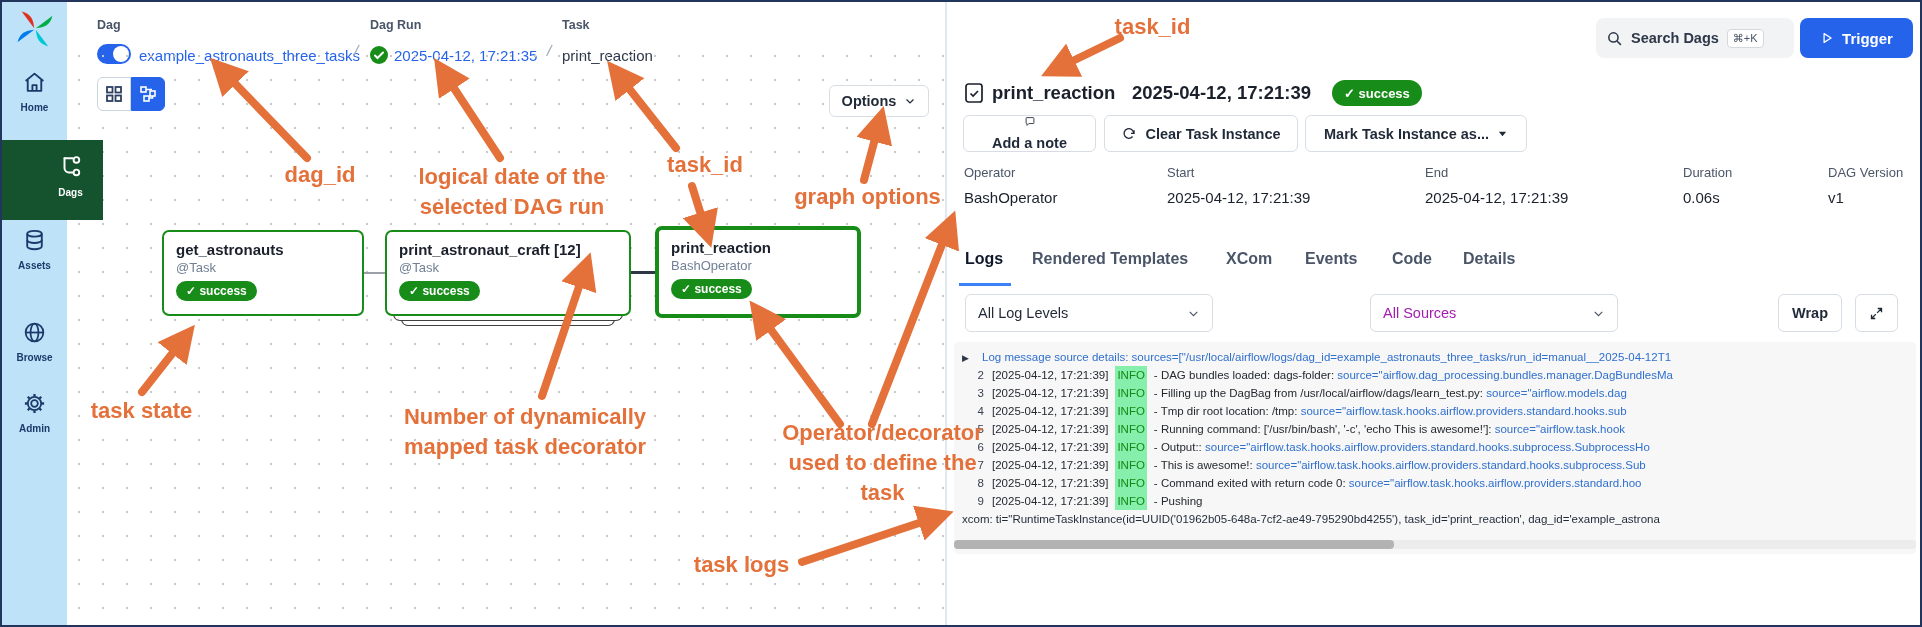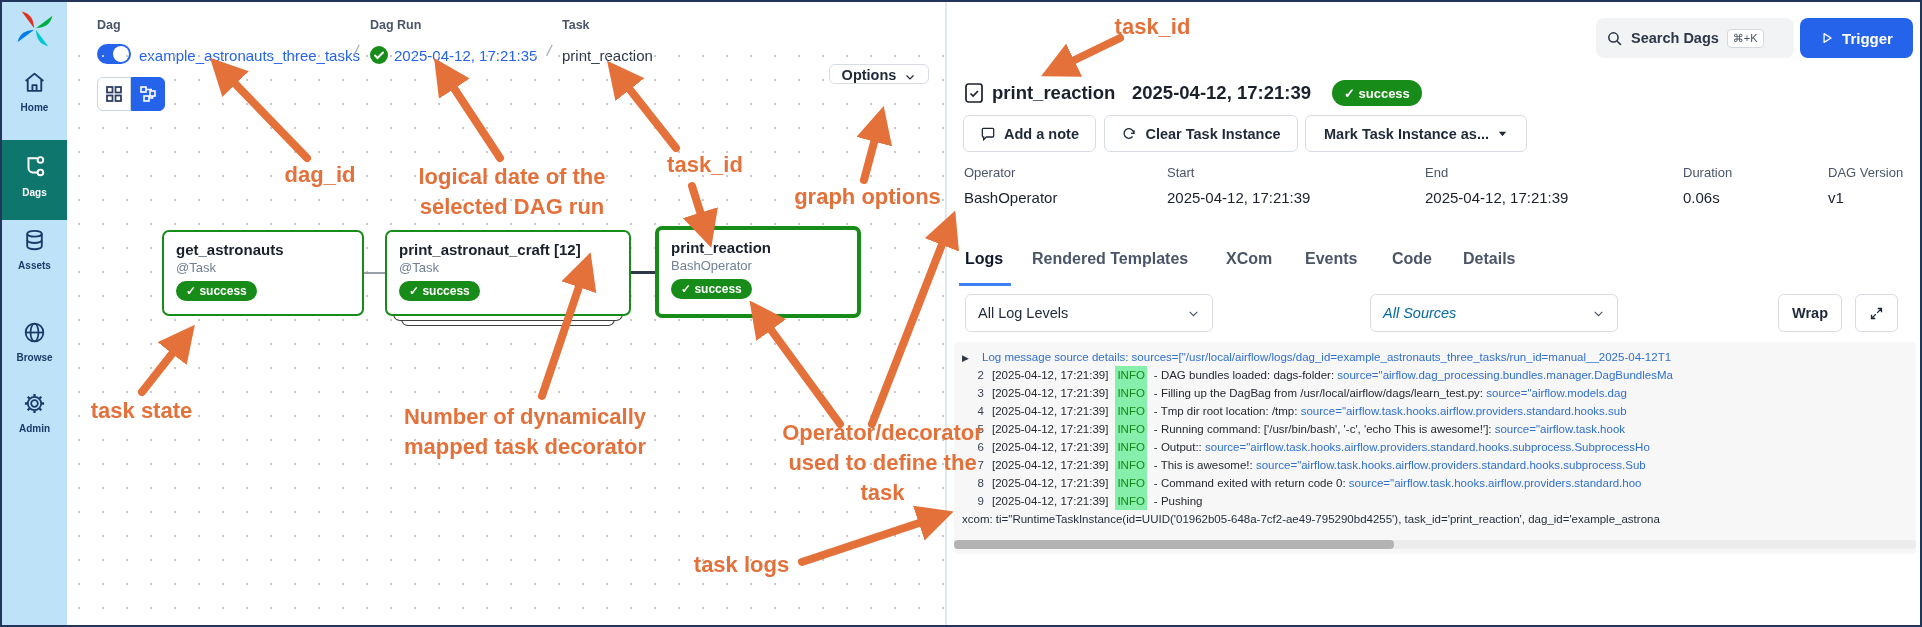--- a/index.html
+++ b/index.html
@@ -3,21 +3,21 @@
 <meta charset="utf-8">
 <style>
   html,body{margin:0;padding:0;background:#fff;}
   #app{position:relative;width:1922px;height:627px;box-sizing:border-box;border:2px solid #22355c;
        font-family:"Liberation Sans",sans-serif;background:#fff;overflow:hidden;}
   .abs{position:absolute;}
   
   #sidebar{left:0;top:0;width:65px;height:623px;background:#bee3f8;z-index:20;}
   .side-item{width:65px;text-align:center;color:#1b3a6b;}
   .side-item .lbl{font-size:10px;font-weight:600;display:block;margin-top:3px;}
-  .side-active{background:#0f766e;color:#fff;}
+  .side-active{background:#14532d;color:#fff;padding-left:36px;}
   .icon-svg{display:inline-block;vertical-align:middle;}
   
   #dots{left:65px;top:42px;width:878px;height:581px;
         background-image:radial-gradient(#c9c9c9 1.3px, transparent 1.3px);
         background-size:24px 24px;z-index:1;}
   .crumb-lbl{font-size:12.5px;font-weight:700;color:#4a5568;}
   .crumb-link{font-size:15px;font-weight:500;color:#2563eb;}
   .crumb-val{font-size:15px;font-weight:500;color:#2d3748;}
   .crumb-sep{font-size:16px;color:#a0aec0;transform:rotate(12deg);}
   .toggle{width:34px;height:20px;background:#2563eb;border-radius:10px;}
@@ -37,21 +37,21 @@
   
   #splitter{left:943px;top:0;width:2px;height:623px;background:#e2e8f0;}
   .hd-title{font-size:18.5px;font-weight:700;color:#1a202c;}
   .status-pill{box-sizing:border-box;height:26px;background:#188c18;color:#fff;font-size:13px;font-weight:600;border-radius:13px;display:flex;align-items:center;padding:0 12px;}
   .meta-lbl{font-size:13px;color:#4a5568;}
   .meta-val{font-size:15px;color:#1a202c;}
   .tab{font-size:16px;font-weight:700;color:#4a5568;}
   .tab.on{color:#0f172a;}
   .tab-underline{height:3px;background:#3b82f6;}
   .select{box-sizing:border-box;height:38px;background:#fff;border:1px solid #d8dde3;border-radius:6px;display:flex;align-items:center;justify-content:space-between;padding:16px 12px;font-size:14.5px;color:#1f2937;}
-  .select .ph{color:#0369a1;font-style:italic;}
+  .select .ph{color:#a21caf;}
   
   #logbox{left:952px;top:340px;width:962px;height:212px;background:#f7f7f8;border-radius:4px;overflow:hidden;z-index:2;}
   #loglines{padding:6px 0 0 8px;font-family:Liberation Sans, sans-serif;font-size:11.5px;color:#24292f;}
   .logline{height:18px;line-height:18px;white-space:pre;overflow:hidden;}
   .lmark{display:inline-block;width:13px;font-size:9px;color:#2d3748;}
   .lnum{display:inline-block;width:14px;margin-left:8px;text-align:right;color:#374151;}
   .ltime{margin-left:8px;color:#24292f;}
   .llevel{margin-left:7px;color:#138a13;background:#86efac;padding:16px 2px;}
   .lmsg{margin-left:7px;}
   .lsrc{color:#2f6fce;}
@@ -167,21 +167,21 @@
     <div class="segbtn on" style="border-radius:0 6px 6px 0;">
       <svg width="18" height="18" viewBox="0 0 18 18" fill="none" stroke="#fff" stroke-width="1.6">
         <rect x="2" y="2" width="5" height="5"></rect>
           <rect x="11" y="6" width="5" height="5"></rect>
           <rect x="5" y="11" width="5" height="5"></rect>
         <path d="M7 4.5 h6 M13.5 11 v2 h-3.5"></path>
       </svg>
     </div>
   </div>
 
-  <div class="abs btn" style="left:827px;top:62px;width:100px;height:20px;z-index:6;align-items:flex-end;">
+  <div class="abs btn" style="left:827px;top:83px;width:100px;height:32px;z-index:6;">
     <span>Options</span>
     <svg width="12" height="12" viewBox="0 0 24 24" fill="none" stroke="#1f2937" stroke-width="2.4">
         <path d="M5 9 l7 7 7-7"></path>
       </svg>
   </div>
 
   <div class="abs edge" style="left:362px;top:270px;width:21px;"></div>
   <div class="abs edge dark" style="left:629px;top:269px;width:24px;"></div>
 
   <div class="abs node" style="left:160px;top:228px;width:202px;height:86px;">
@@ -224,21 +224,21 @@
   <div class="abs" style="left:962px;top:80px;">
     <svg width="20" height="22" viewBox="0 0 20 22" fill="none" stroke="#1a202c" stroke-width="1.7">
       <rect x="2" y="2" width="16" height="18" rx="2.5"></rect>
         <path d="M6.5 11.5 l2.6 2.6 L14 9"></path>
     </svg>
   </div>
   <div class="abs hd-title" style="left:990px;top:80px;">print_reaction</div>
   <div class="abs hd-title" style="left:1130px;top:80px;">2025-04-12, 17:21:39</div>
   <div class="abs status-pill" style="left:1330px;top:78px;">✓ success</div>
 
-  <div class="abs btn" style="left:961px;top:113px;width:133px;height:37px;">
+  <div class="abs btn" style="left:961px;top:113px;width:133px;height:37px;flex-direction:column;">
     <svg width="16" height="16" viewBox="0 0 24 24" fill="none" stroke="#1f2937" stroke-width="1.9">
         <path d="M3.5 5 a1.5 1.5 0 0 1 1.5 -1.5 h14 a1.5 1.5 0 0 1 1.5 1.5 v10 a1.5 1.5 0 0 1 -1.5 1.5 h-9.5 l-4 4 v-4 h-.5 a1.5 1.5 0 0 1 -1.5 -1.5 Z"></path>
       </svg>
     <span>Add a note</span>
   </div>
   <div class="abs btn" style="left:1102px;top:113px;width:194px;height:37px;">
     <svg width="16" height="16" viewBox="0 0 24 24" fill="none" stroke="#1f2937" stroke-width="2">
         <path d="M19 11 a7.2 7.2 0 1 0 -1.6 4.8"></path>
         <path d="M19.5 6.5 v4.5 h-4.5"></path>
       </svg>

